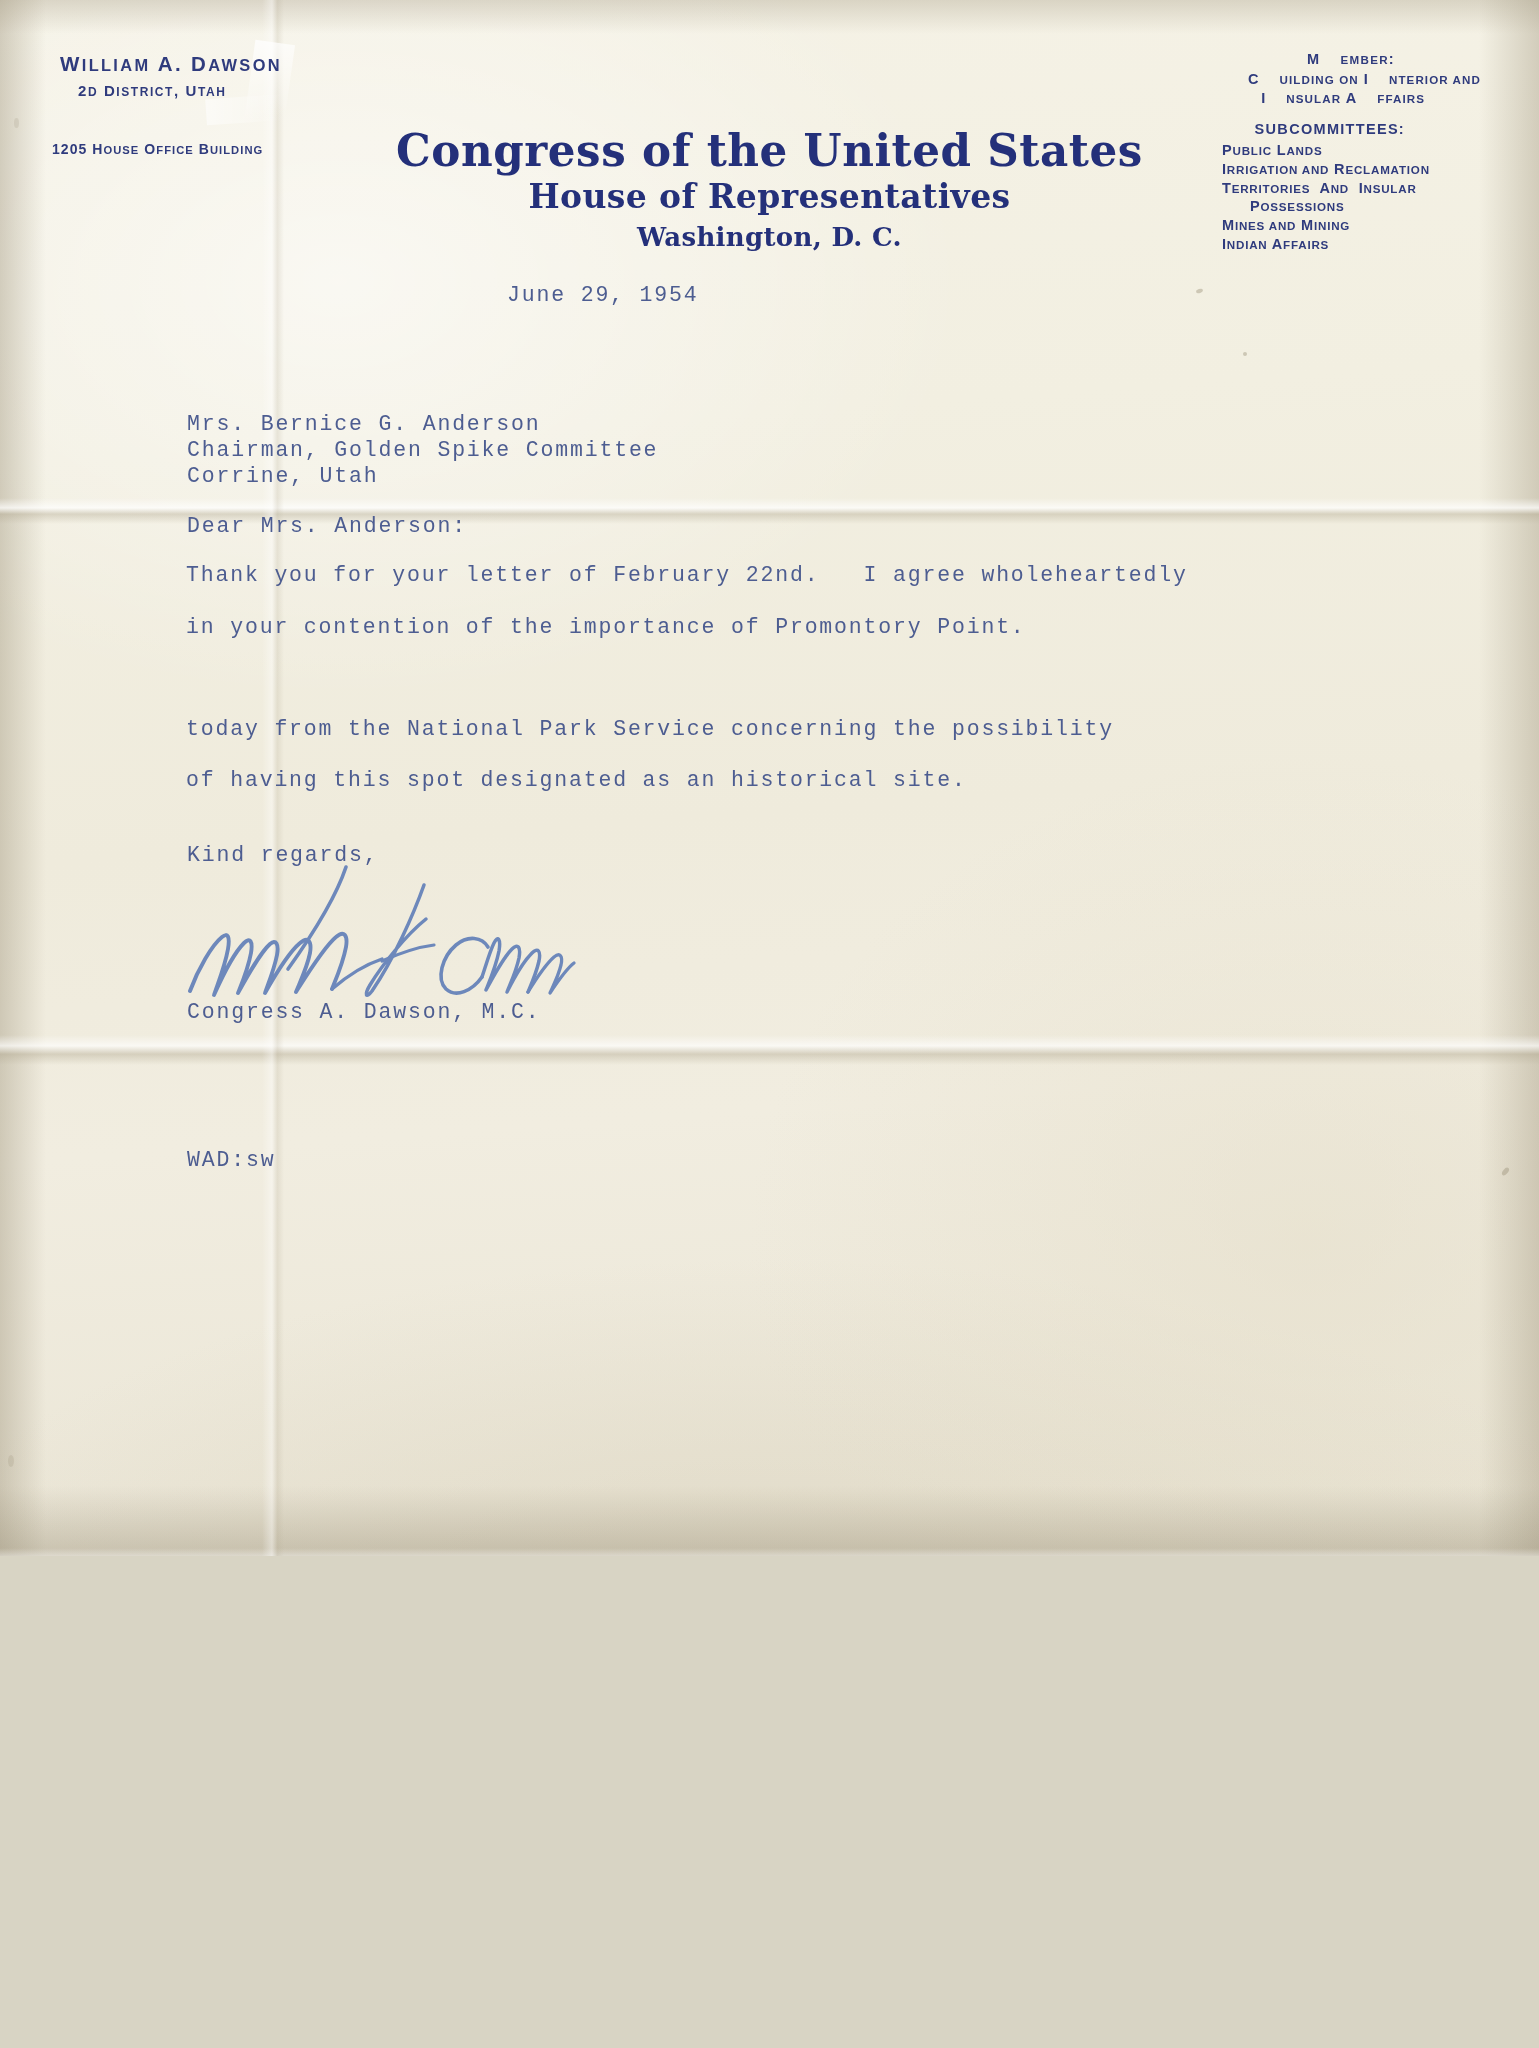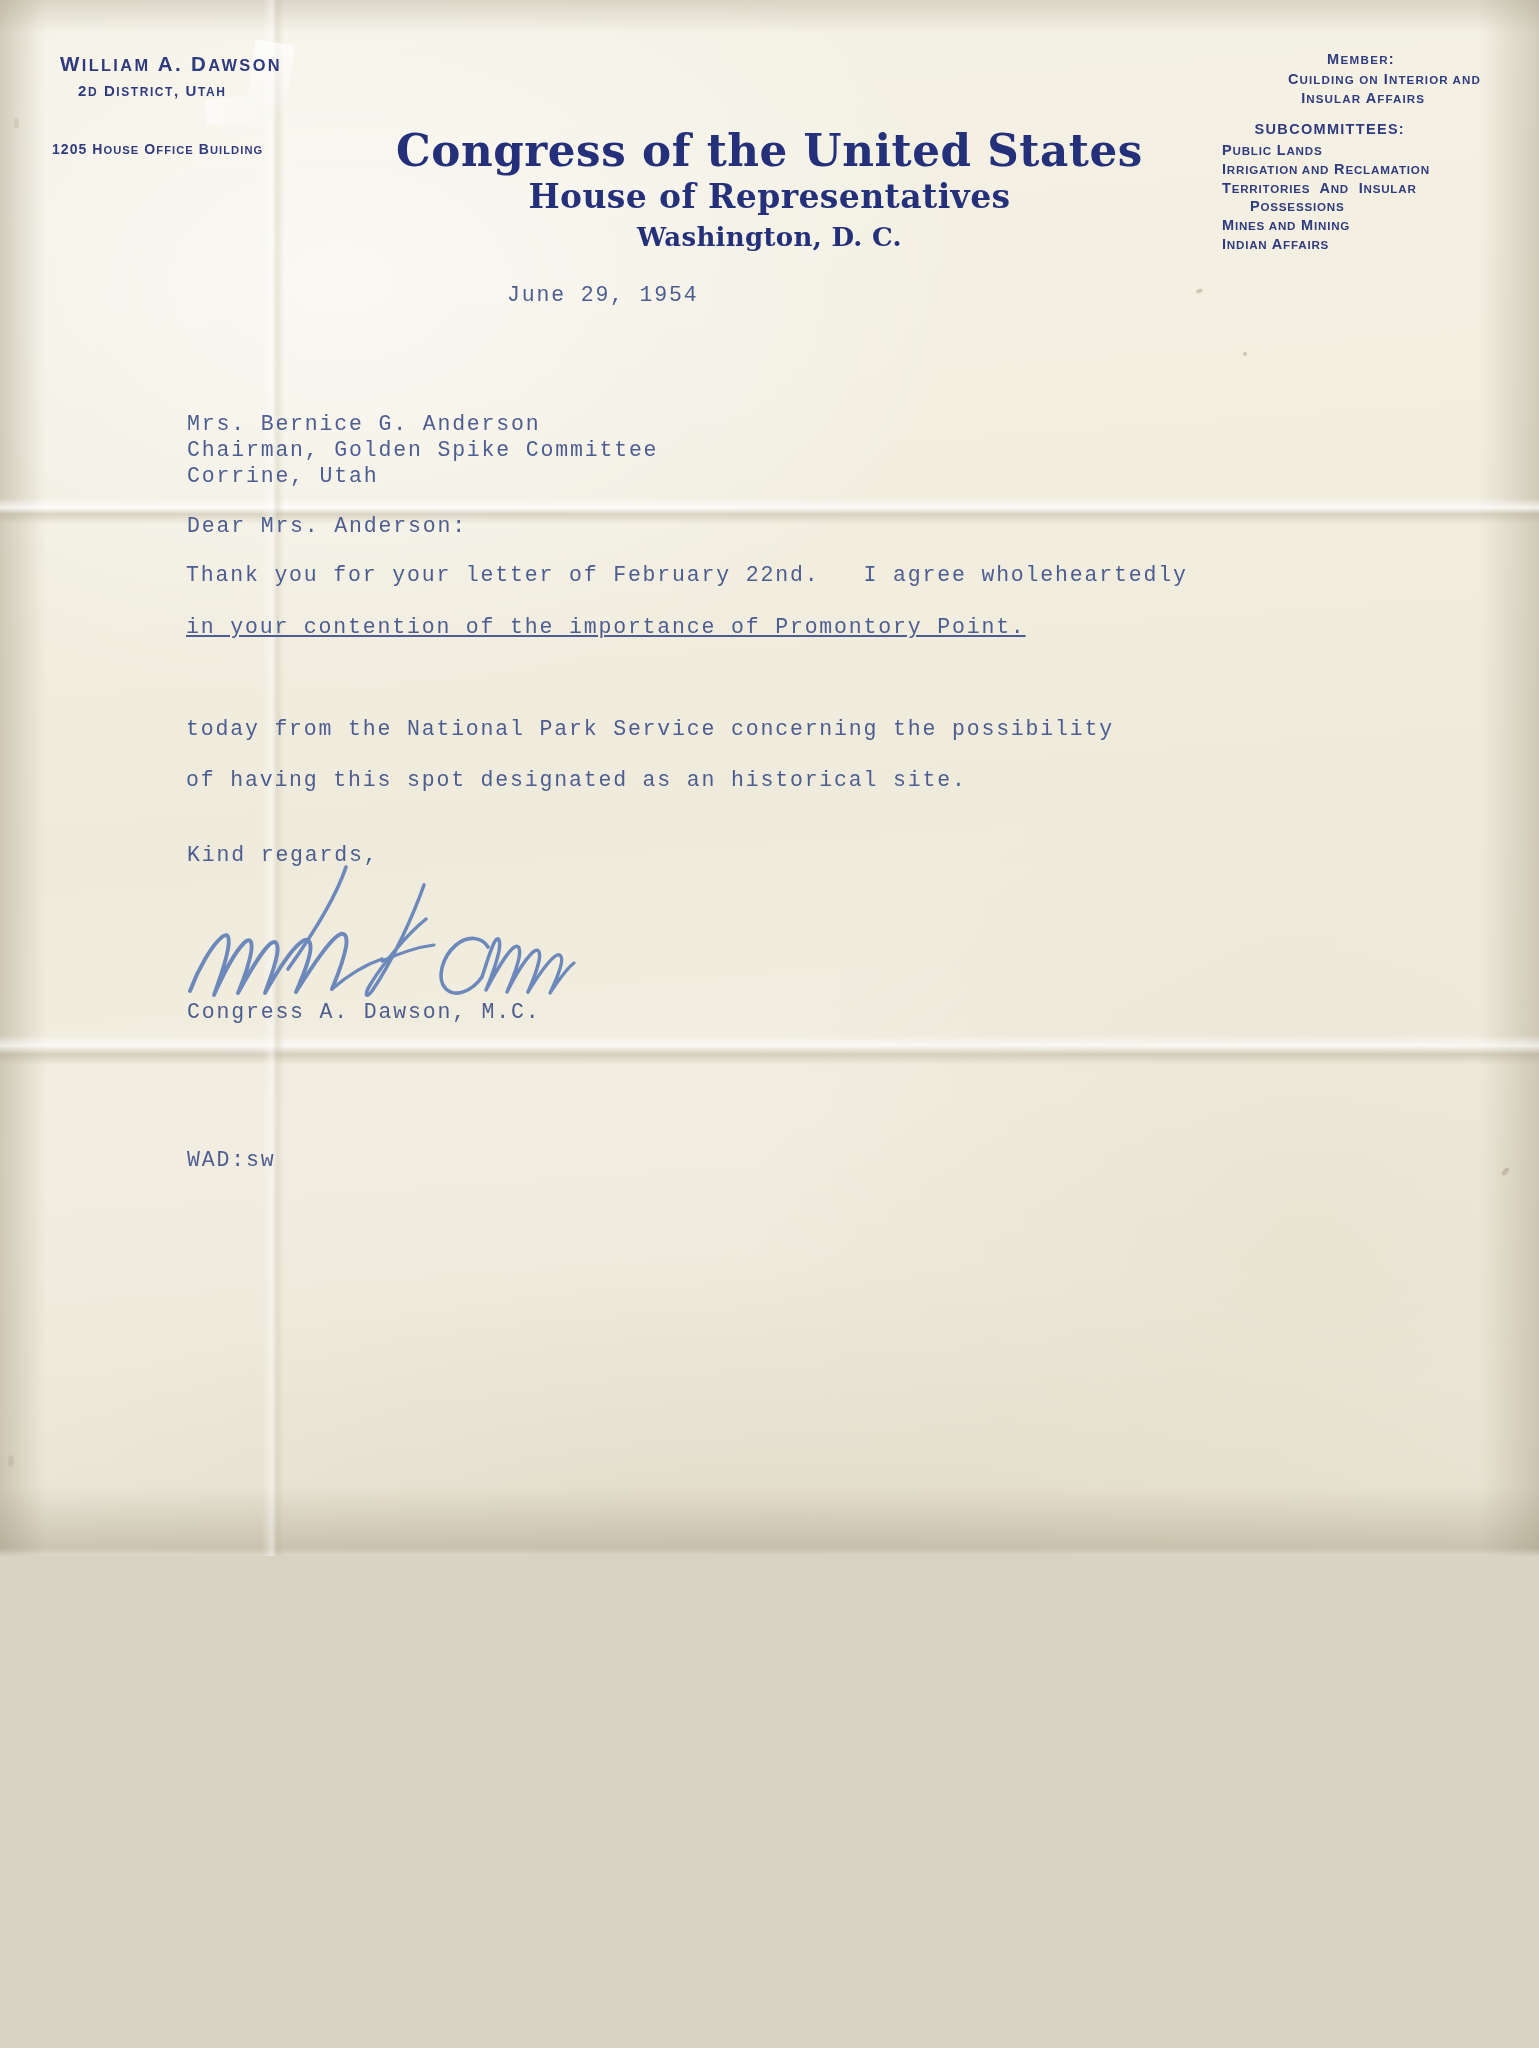--- a/index.html
+++ b/index.html
@@ -63,21 +63,21 @@
   #lh-building{left:52px;top:141px;font-size:14px;letter-spacing:.075em;}
   .rh{
     position:absolute;right:48px;
     color:#2f3b7d;
     font-family:"Liberation Sans", sans-serif;
     font-weight:700;
     letter-spacing:.075em;
     white-space:nowrap;
     text-align:right;
   }
-  .rh i{font-style:normal;font-size:.80em;}
+  .rh i{font-style:normal;font-size:.80em;padding-left:20px;}
   #rh-member{top:51px;font-size:14.5px;right:144px;letter-spacing:.09em;}
   #rh-comm1{top:71px;font-size:14.5px;right:58px;}
   #rh-comm2{top:90px;font-size:14.5px;right:114px;}
   #rh-subhead{top:121px;font-size:14.5px;right:134px;letter-spacing:.09em;}
   .sub{position:absolute;left:1222px;color:#2f3b7d;font-weight:700;
        font-size:14.5px;letter-spacing:.055em;white-space:nowrap;
        font-family:"Liberation Sans", sans-serif;}
   .sub i{font-style:normal;font-size:.80em;}
   #sub0{top:142px;text-align:right;}
   #sub1{top:161px;}
@@ -107,21 +107,21 @@
     white-space:pre;
   }
   #date{left:507px;top:283px;}
   .addr{left:187px;}
   #addr0{top:412px;}
   #addr1{top:438px;}
   #addr2{top:464px;}
   #salutation{left:187px;top:514px;}
   .body{left:186px;}
   #b0{top:563px;}
-  #b1{top:615px;text-decoration:underline;}
+  #b1{top:615px;}
   #b2{top:666px;}
   #b3{top:717px;}
   #b4{top:768px;}
   #closing{left:187px;top:843px;}
   #signed-name{left:187px;top:1000px;}
   #ref{left:187px;top:1148px;}
   
   #signature{
     position:absolute;left:168px;top:865px;
     width:430px;height:150px;

